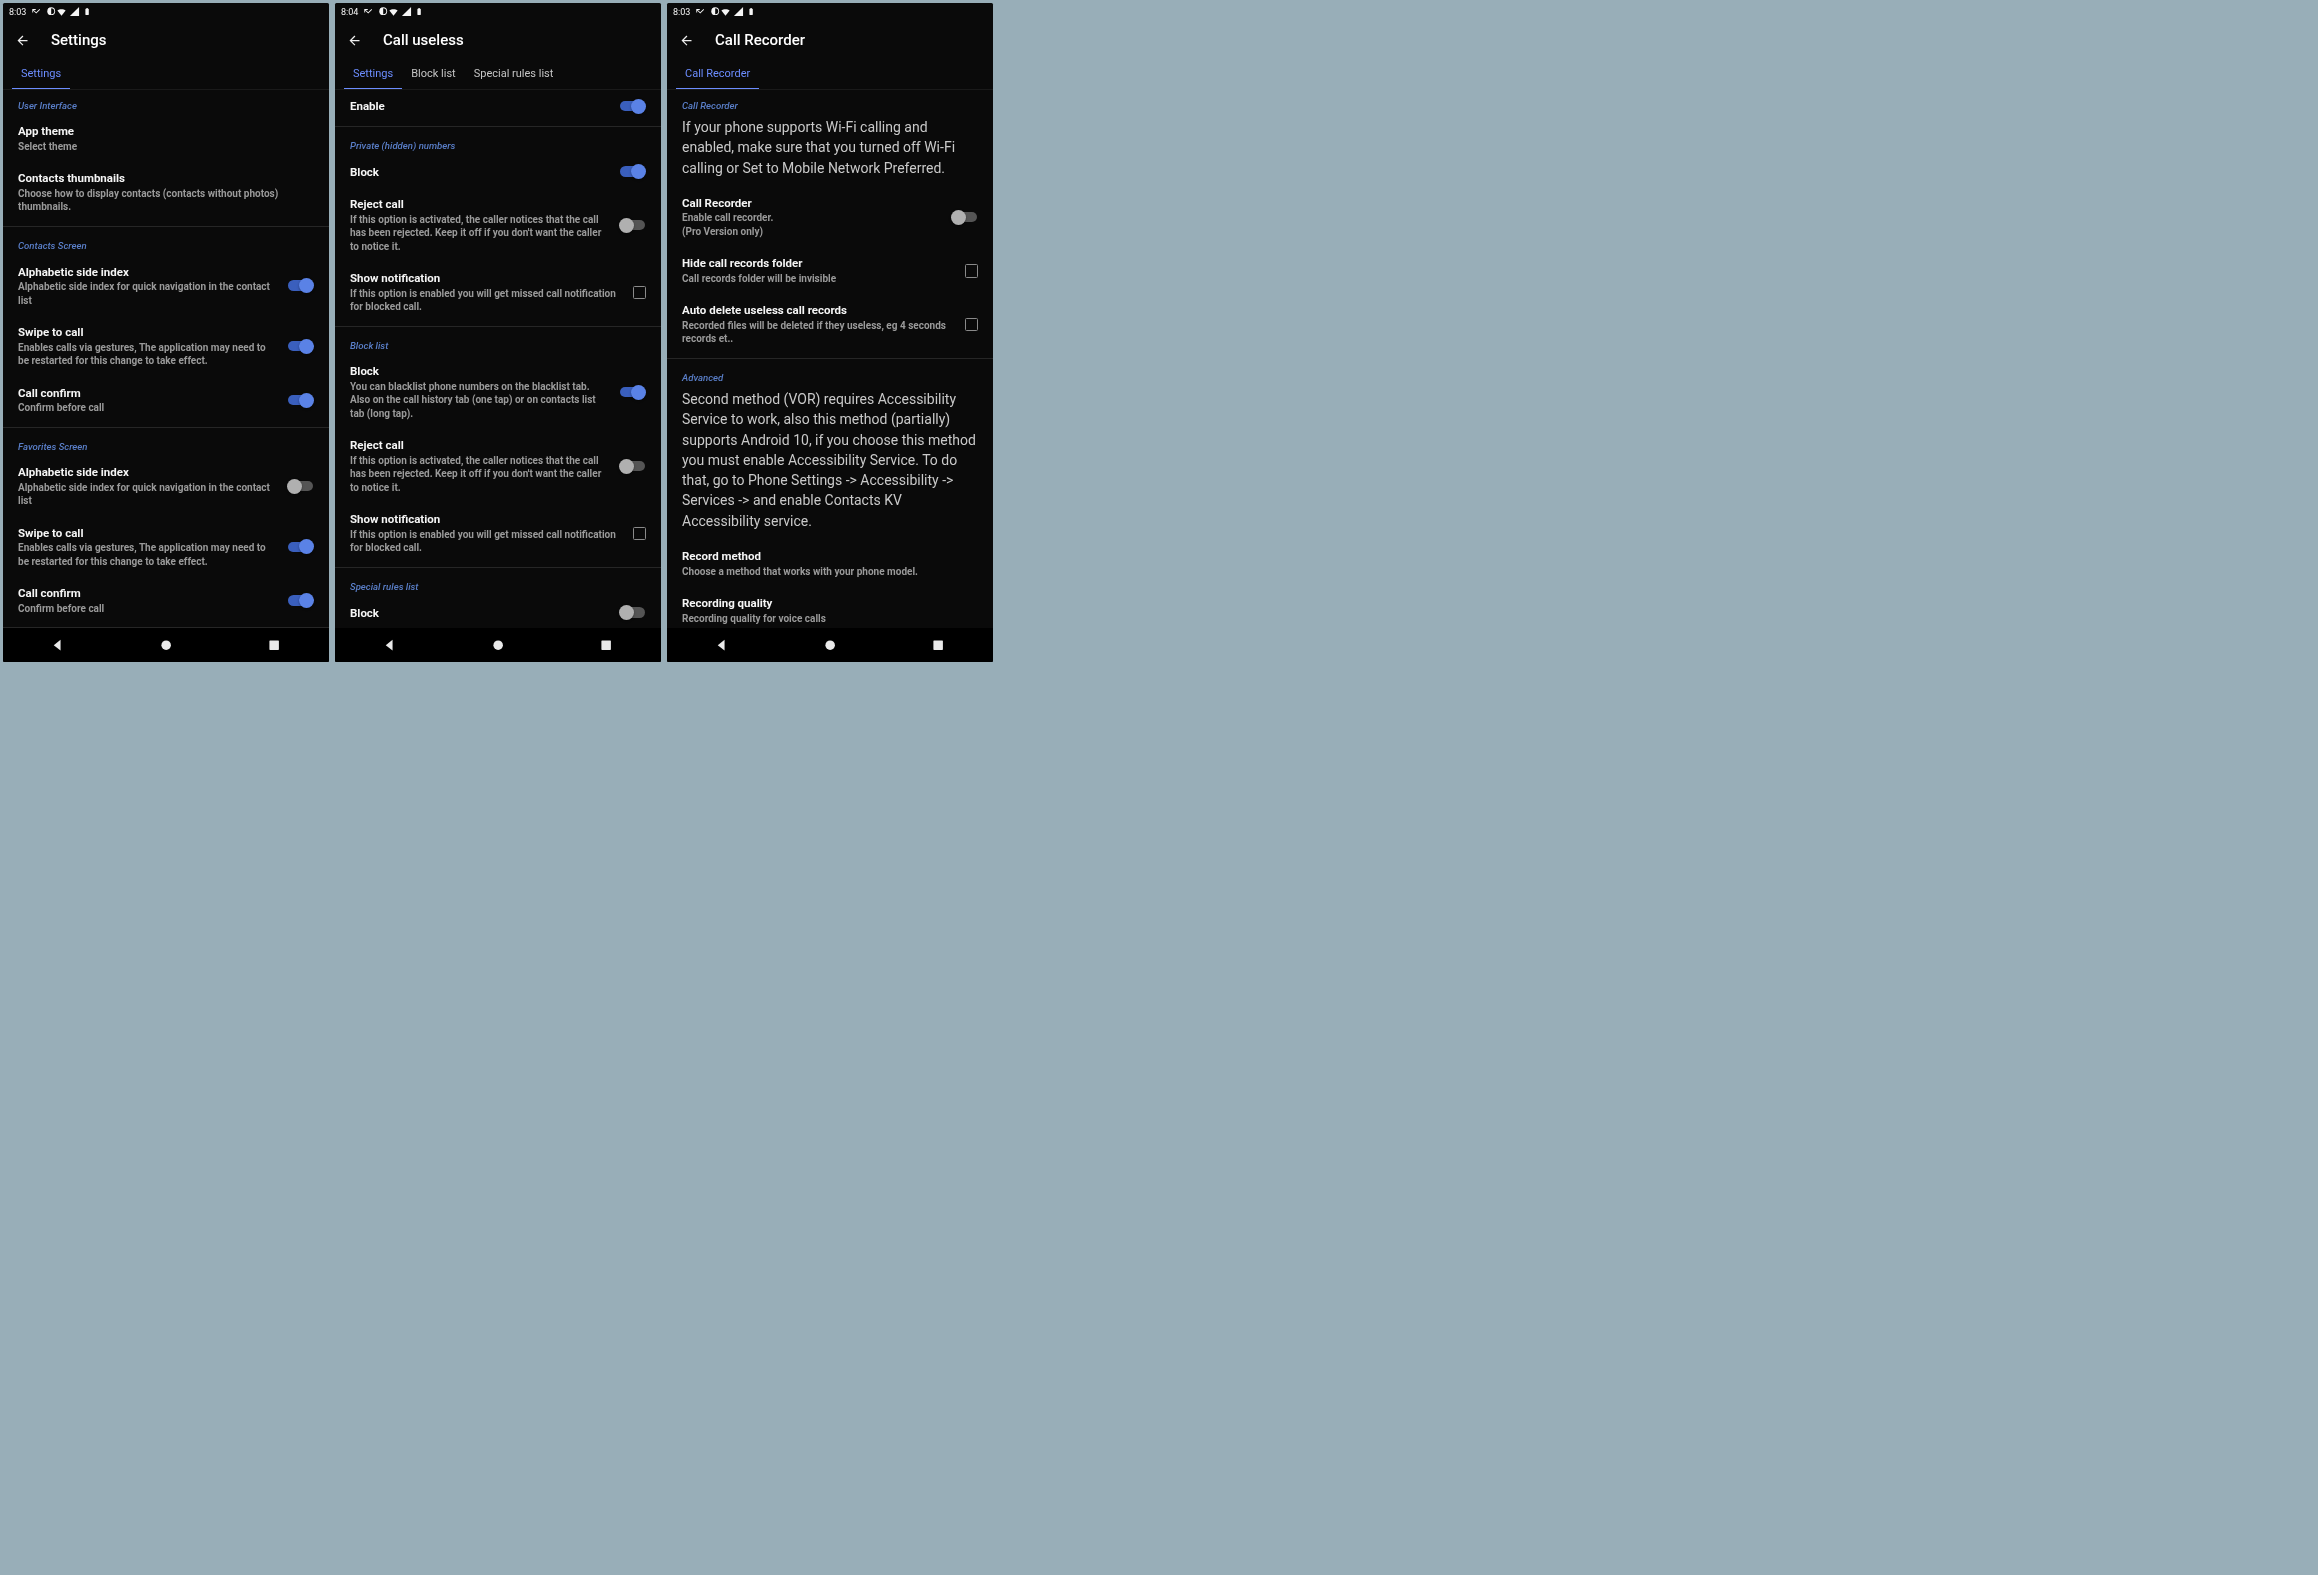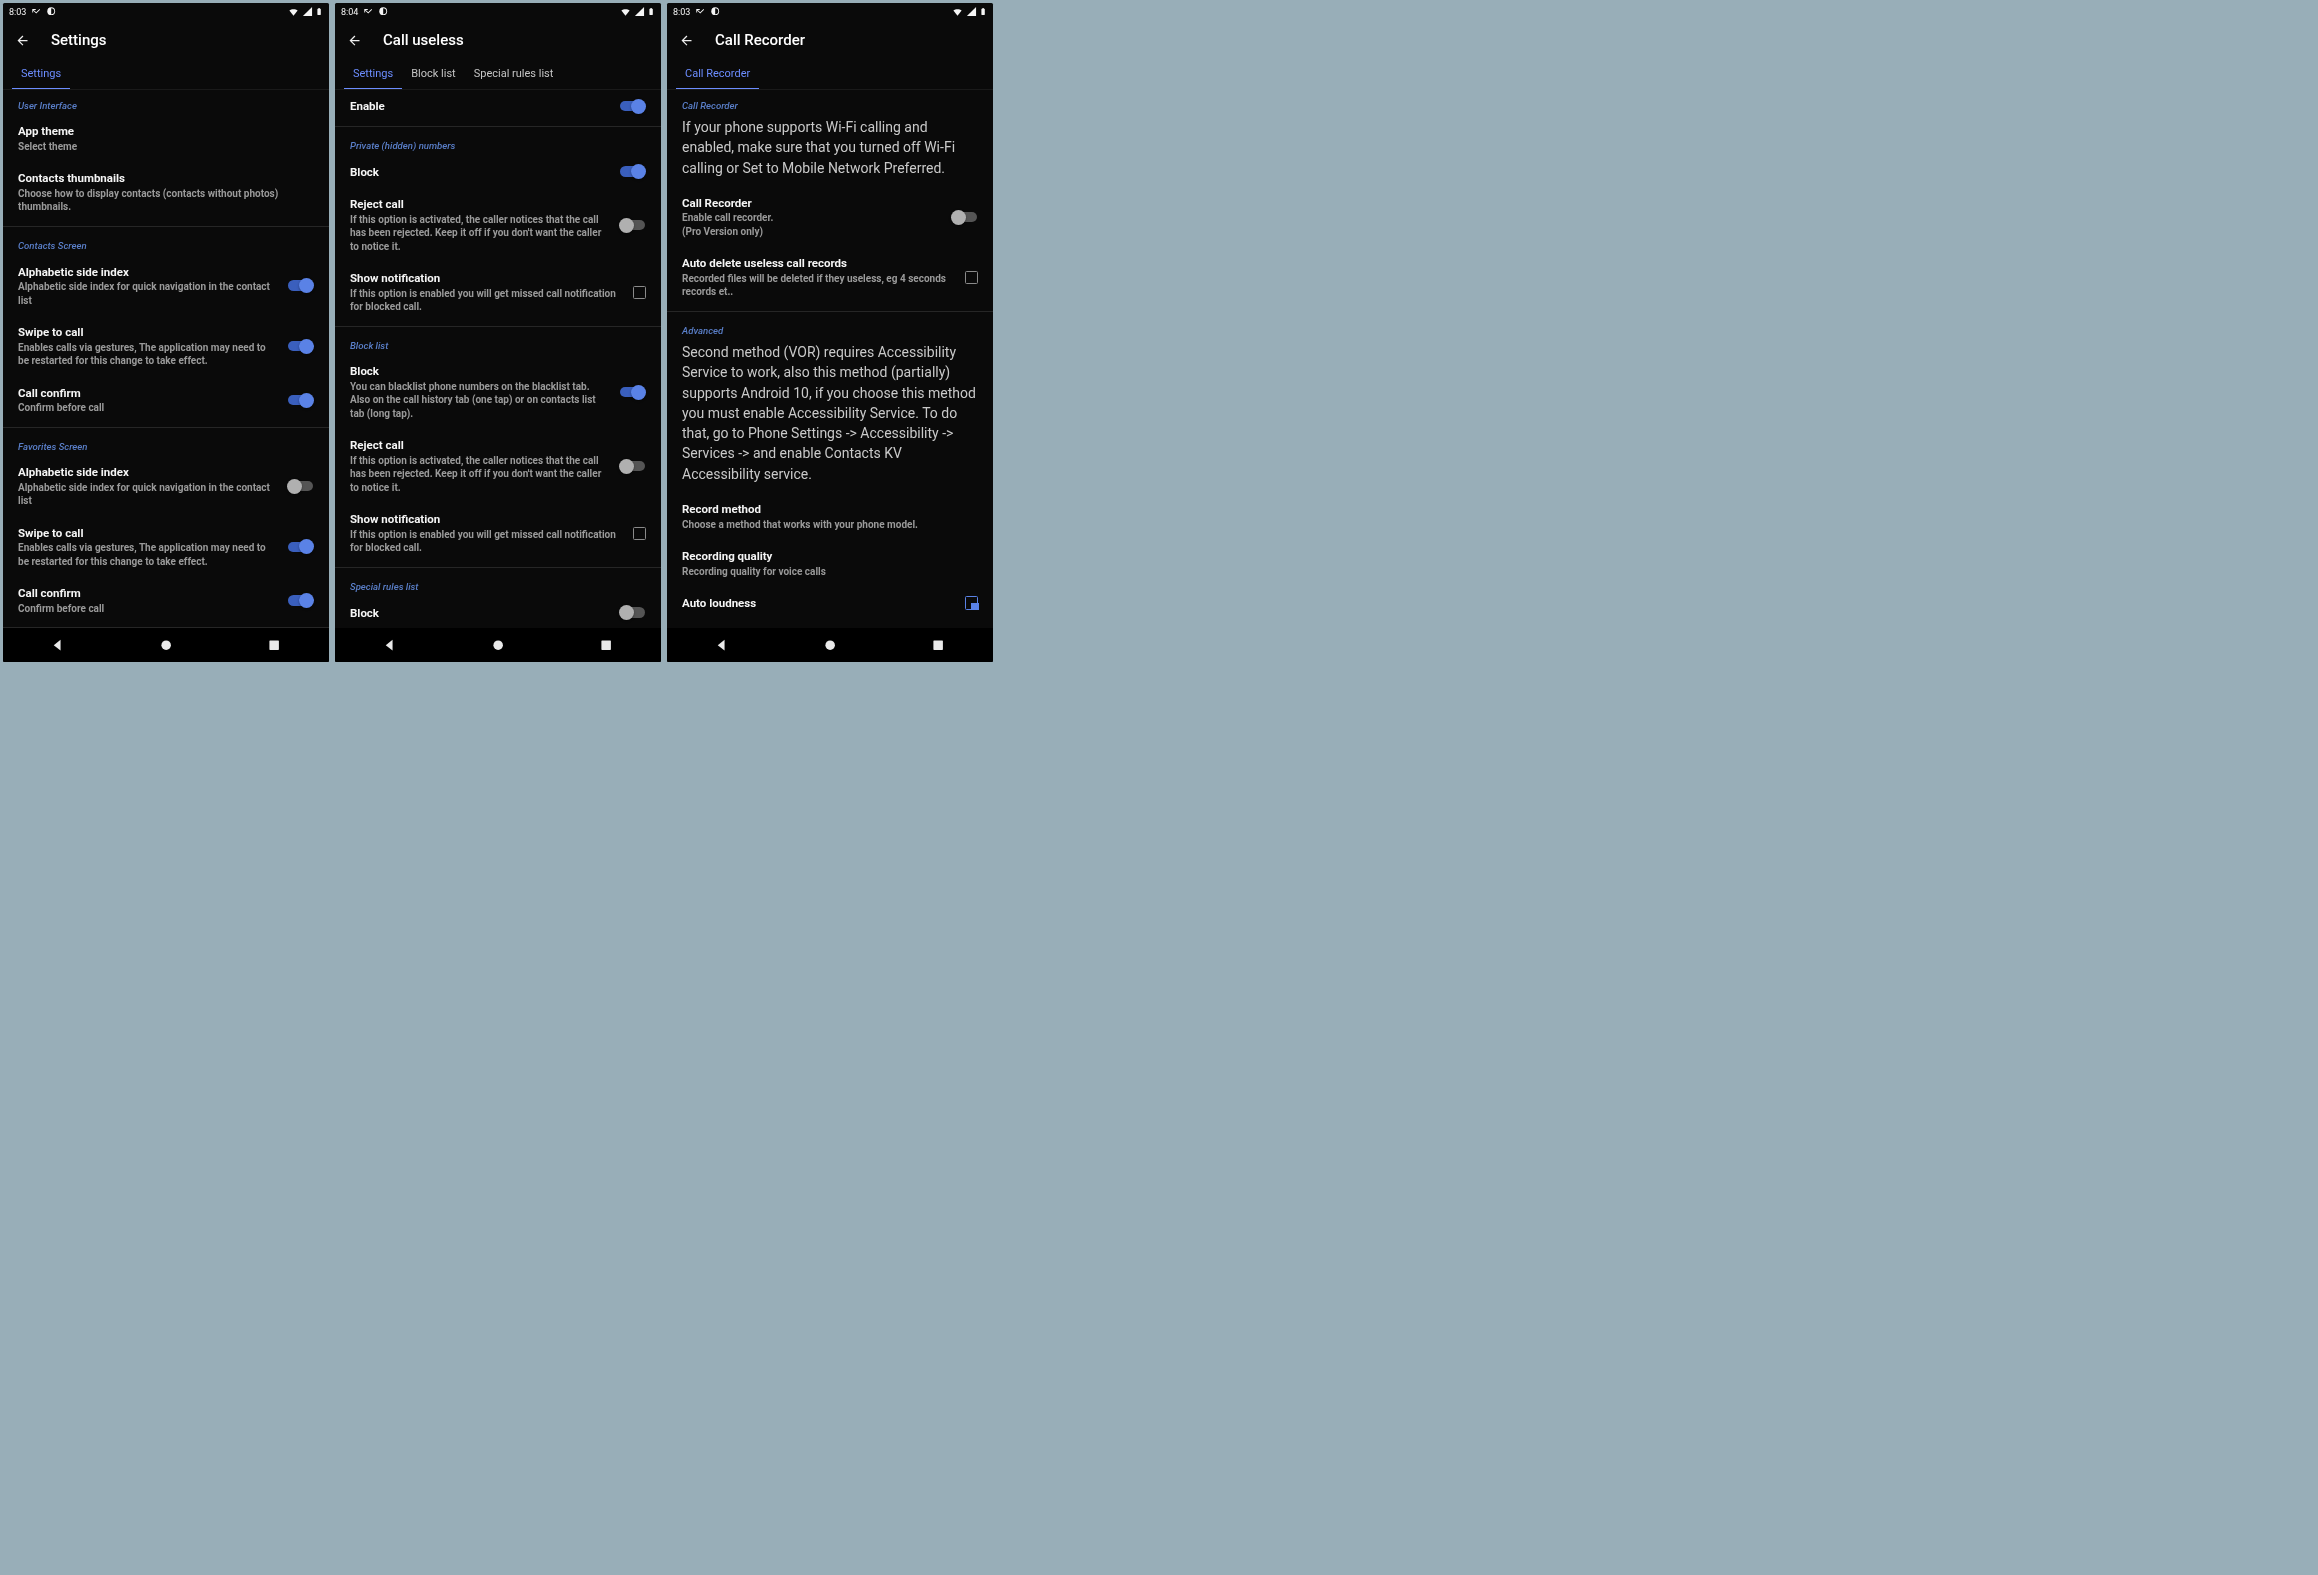--- a/index.html
+++ b/index.html
@@ -1,18 +1,18 @@
 <!DOCTYPE html>
 <html style="font-size:12px"><head>
 <meta charset="utf-8">
 <style>
   * { margin: 0; padding: 0; box-sizing: border-box; font-family: Roboto, -apple-system, sans-serif; }
   body { background: #98aeb8; display: flex; gap: 6px; padding: 3px; }
   .phone { background: #0a0a0a; width: 326px; height: 659px; display: flex; flex-direction: column; overflow: hidden; border-radius: 1.5px; }
-  .status-bar { height: 18px; display: flex; align-items: center; justify-content: space-between; padding: 0 6px; font-size: 9px; color: #f5f5f5; }
+  .status-bar { height: 18px; display: flex; align-items: center; justify-content: flex-start; padding: 0 6px; font-size: 9px; color: #f5f5f5; }
   .status-left { display: flex; align-items: center; gap: 4.5px; }
   .status-right { display: flex; align-items: center; gap: 2.2px; }
   .header { display: flex; align-items: center; padding: 10.4px 12px; gap: 21px; }
   .back-arrow { width: 15px; height: 15px; cursor: pointer; }
   .header-title { font-size: 15px; font-weight: 500; color: #fff; }
   .tabs { display: flex; padding: 0 9px; border-bottom: 0.7px solid #1a1a1a; }
   .tab { padding: 7.4px 9px; font-size: 11px; color: #c5c5c5; cursor: pointer; border-bottom: 1.5px solid transparent; }
   .tab.active { color: #6c8dff; border-bottom-color: #6c8dff; }
   .content { flex: 1; overflow-y: auto; padding-bottom: 6px; }
   .content::-webkit-scrollbar { width: 0; }
@@ -335,20 +335,27 @@
         <div class="item-title">Call Recorder</div>
         <div class="item-sub">Enable call recorder.<br>(Pro Version only)</div>
       </div>
       <div class="toggle ">
           <div class="toggle-track"></div>
           <div class="toggle-thumb"></div>
         </div>
     </div>
       <div class="item ">
       <div class="item-body">
+        <div class="item-title">Hide call records folder</div>
+        <div class="item-sub">Call records folder will be invisible</div>
+      </div>
+      <div class="checkbox"></div>
+    </div>
+      <div class="item ">
+      <div class="item-body">
         <div class="item-title">Auto delete useless call records</div>
         <div class="item-sub">Recorded files will be deleted if they useless, eg 4 seconds records et..</div>
       </div>
       <div class="checkbox"></div>
     </div>
       <div class="divider"></div>
       <div class="section-header">Advanced</div>
       <div class="section-info">Second method (VOR) requires Accessibility Service to work, also this method (partially) supports Android 10, if you choose this method you must enable Accessibility Service. To do that, go to Phone Settings -&gt; Accessibility -&gt; Services -&gt; and enable Contacts KV Accessibility service.</div>
       <div class="item ">
       <div class="item-body">

